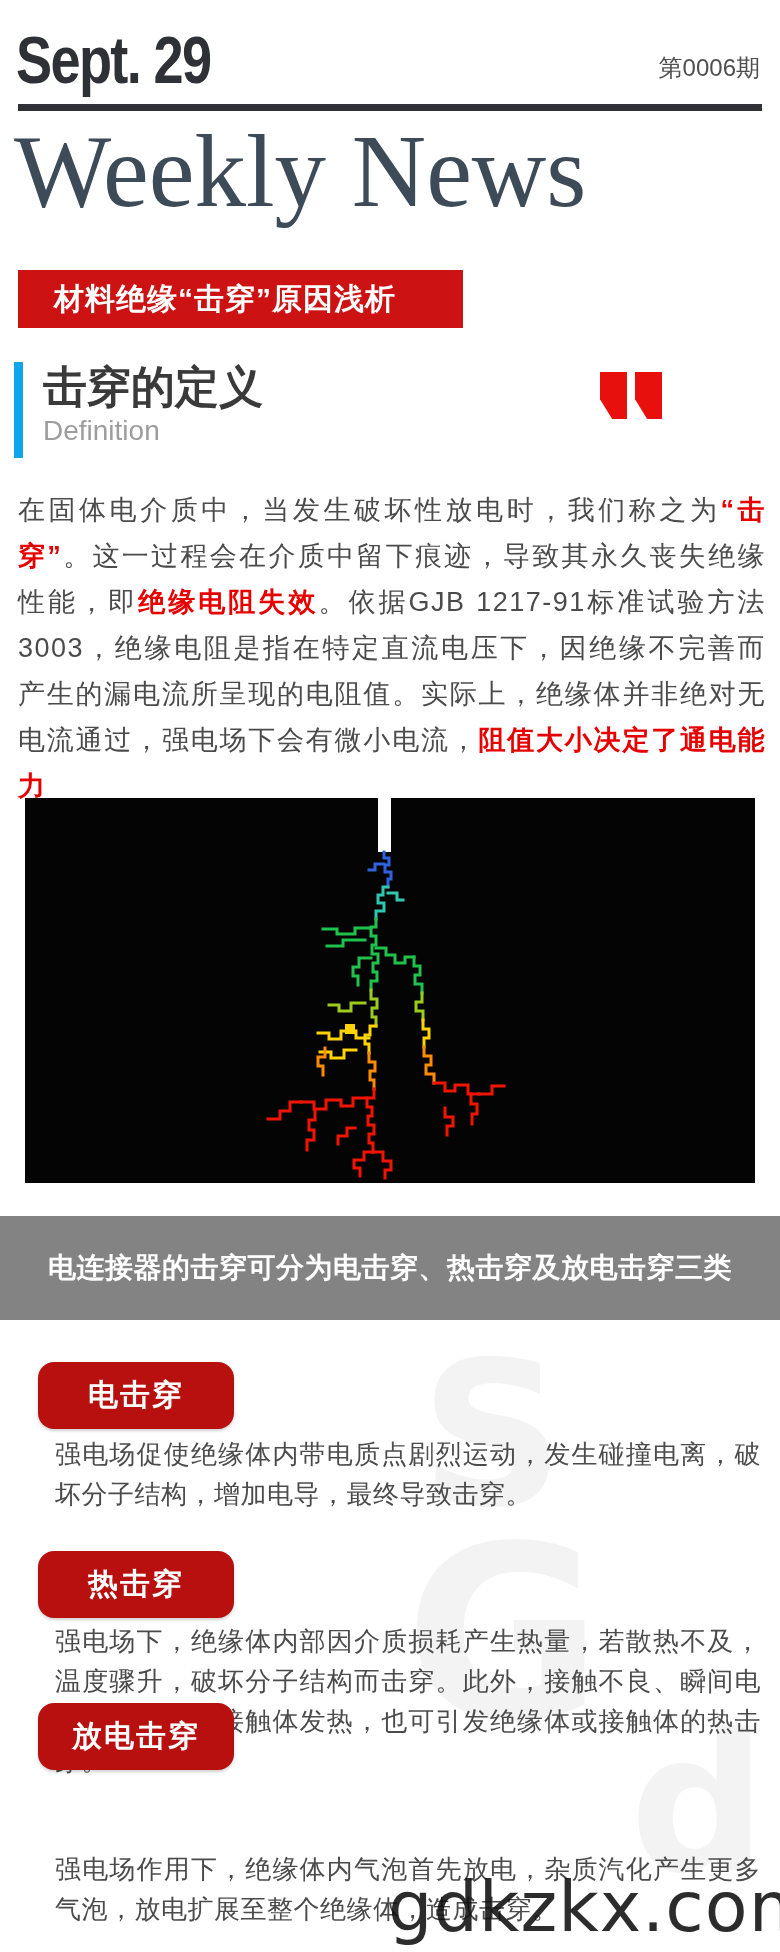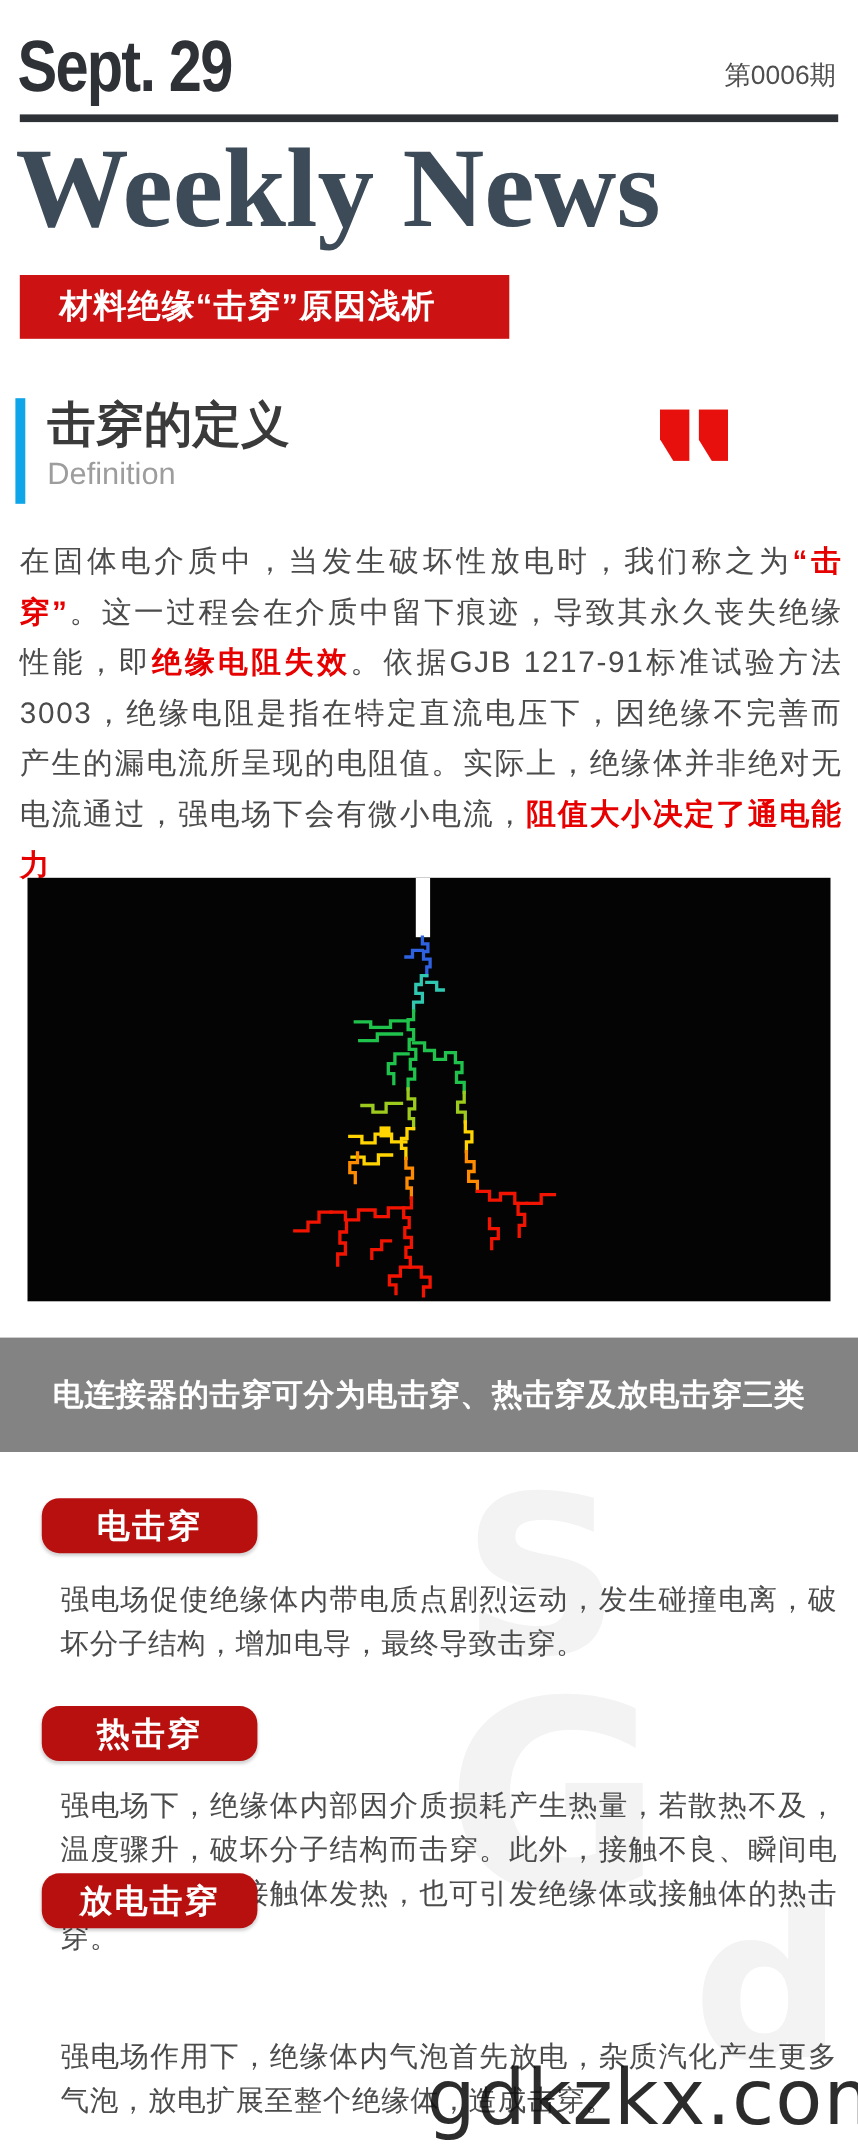--- a/index.html
+++ b/index.html
@@ -18,26 +18,26 @@
   .issue{
     position:absolute;right:20px;top:52px;
     font-size:24px;color:#4f4f4f;
   }
   .rule{
     position:absolute;left:18px;top:104px;width:744px;height:7px;
     background:#2e3237;
   }
   .masthead{
     position:absolute;left:14px;top:112px;width:752px;
-    font-family:"Liberation Serif",serif;font-weight:bold;
+    font-family:"Liberation Serif",serif;font-weight:normal;
     font-size:103px;color:#3d4b59;white-space:nowrap;letter-spacing:0px;
   }
   
   .red-banner{
-    position:absolute;left:18px;top:250px;width:445px;height:58px;
+    position:absolute;left:18px;top:270px;width:445px;height:58px;
     background:#cc1212;color:#ffffff;font-weight:bold;font-size:30px;
     line-height:58px;padding-left:36px;box-sizing:border-box;
     letter-spacing:1px;white-space:nowrap;
   }
   
   .sec-head{
     position:absolute;left:14px;top:362px;
     border-left:9px solid #0ea5e9;padding-left:20px;height:96px;
   }
   .sec-head .zh{font-size:44px;font-weight:bold;color:#3a3a3a;line-height:1.15;}
@@ -66,21 +66,21 @@
   .figure path{fill:none;stroke-width:3;stroke-linecap:square;}
   
   .divider-banner{
     position:absolute;left:0;top:1216px;width:780px;height:104px;
     background:#838383;color:#ffffff;font-weight:bold;font-size:28px;
     display:flex;align-items:center;justify-content:center;
     letter-spacing:.5px;white-space:nowrap;
   }
   
   .pill{
-    position:absolute;left:38px;height:50px;min-width:196px;
+    position:absolute;left:38px;height:67px;min-width:196px;
     background:#b80f0f;color:#ffffff;font-size:30px;font-weight:bold;
     border-radius:16px;display:flex;align-items:center;justify-content:center;
     padding:0 26px;box-sizing:border-box;letter-spacing:2px;
     box-shadow:0 2px 3px rgba(0,0,0,.18);
   }
   .pill1{top:1362px;} .pill2{top:1551px;} .pill3{top:1690px;margin-top:13px;}
   .sec-text{
     position:absolute;left:55px;width:706px;
     font-size:26px;line-height:40px;letter-spacing:.5px;color:#4b4b4b;
     text-align:justify;

